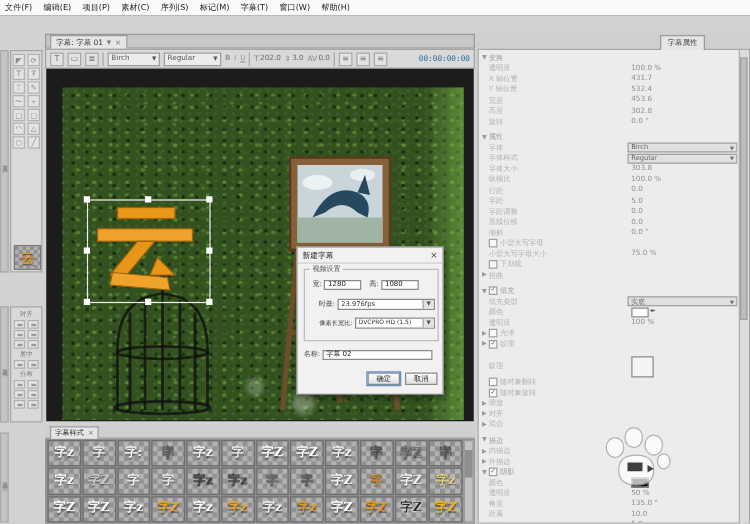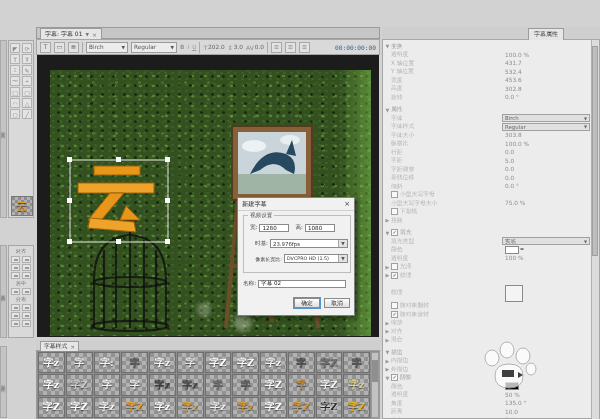--- a/index.html
+++ b/index.html
@@ -122,20 +122,31 @@
   .dlg-btn{position:absolute;width:26px;height:10px;border:1px solid #8a8a8a;
     background:linear-gradient(#fdfdfd,#dfdfdf);font-size:5.8px;color:#222;
     display:flex;align-items:center;justify-content:center;box-sizing:border-box;}
   #dlg-ok{outline:1px solid #5a93c9;}
 </style>
 </head>
 <body>
 
 <div id="app">
 
+  <div id="menubar" class="abs">
+      <span class="menu-item">文件(F)</span>
+      <span class="menu-item">编辑(E)</span>
+      <span class="menu-item">项目(P)</span>
+      <span class="menu-item">素材(C)</span>
+      <span class="menu-item">序列(S)</span>
+      <span class="menu-item">标记(M)</span>
+      <span class="menu-item">字幕(T)</span>
+      <span class="menu-item">窗口(W)</span>
+      <span class="menu-item">帮助(H)</span>
+    </div>
 
   <div class="vstrip abs" style="left:0;top:40px;height:178px;">字幕工具</div>
   <div class="vstrip abs" style="left:0;top:245px;height:93px;">字幕动作</div>
   <div class="vstrip abs" style="left:0;top:346px;height:72px;">字幕样式</div>
 
   <div id="tools-panel" class="abs"></div>
   <div id="tools-grid" class="abs">
       <div class="tool-cell">◤</div>
       <div class="tool-cell">⟳</div>
       <div class="tool-cell">T</div>

